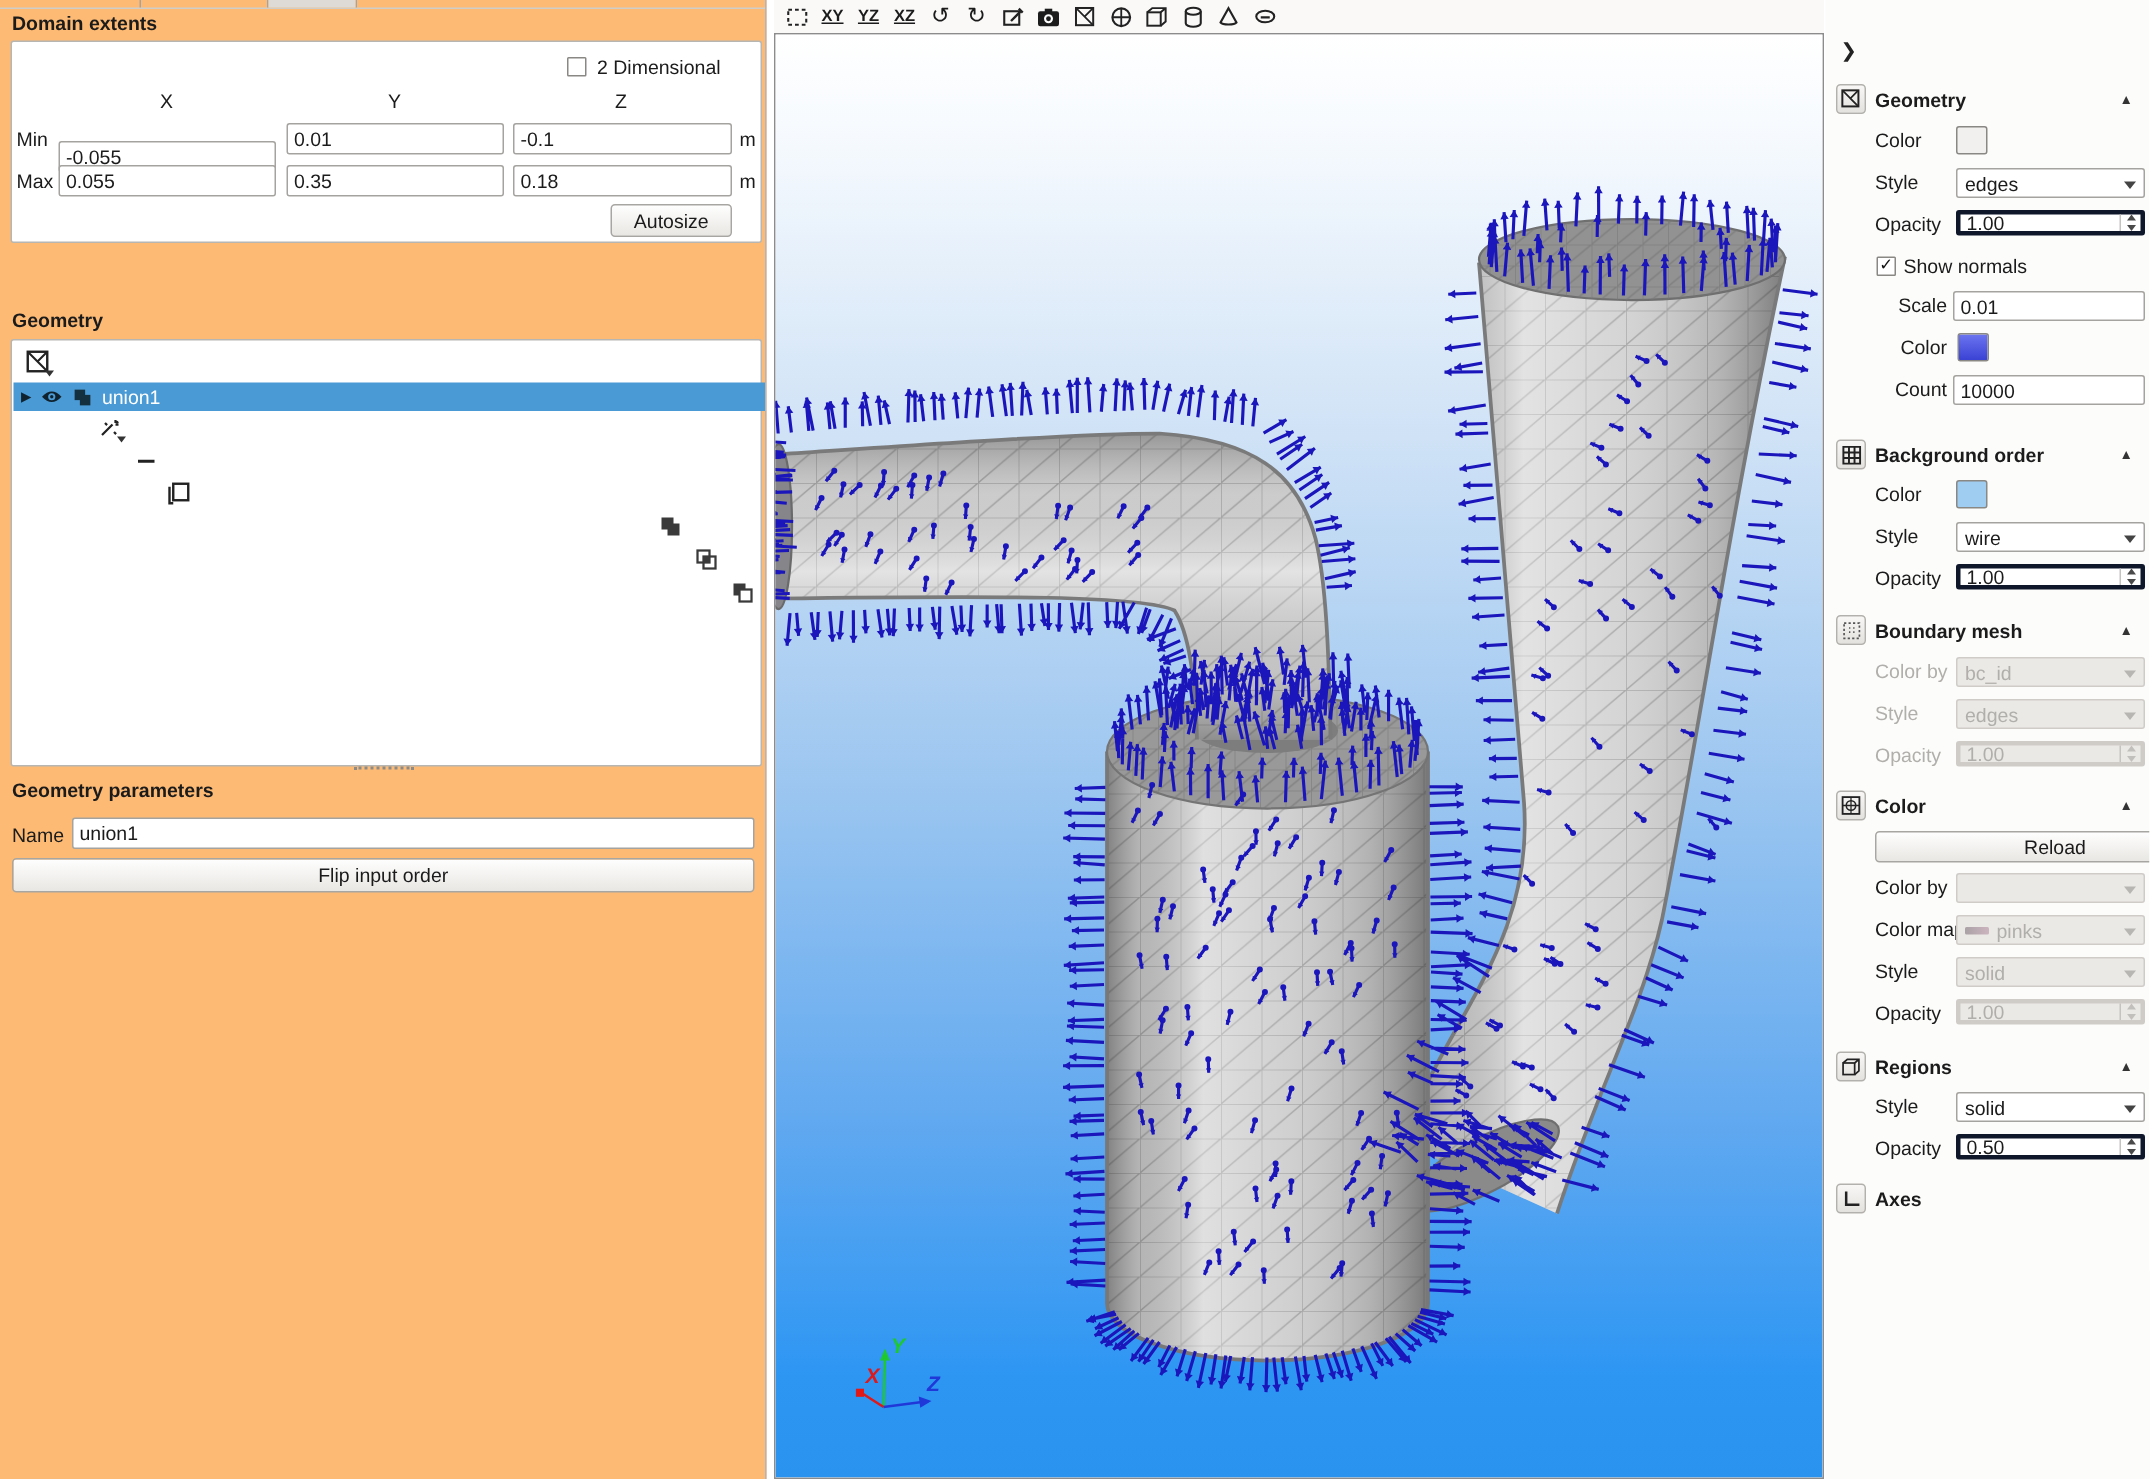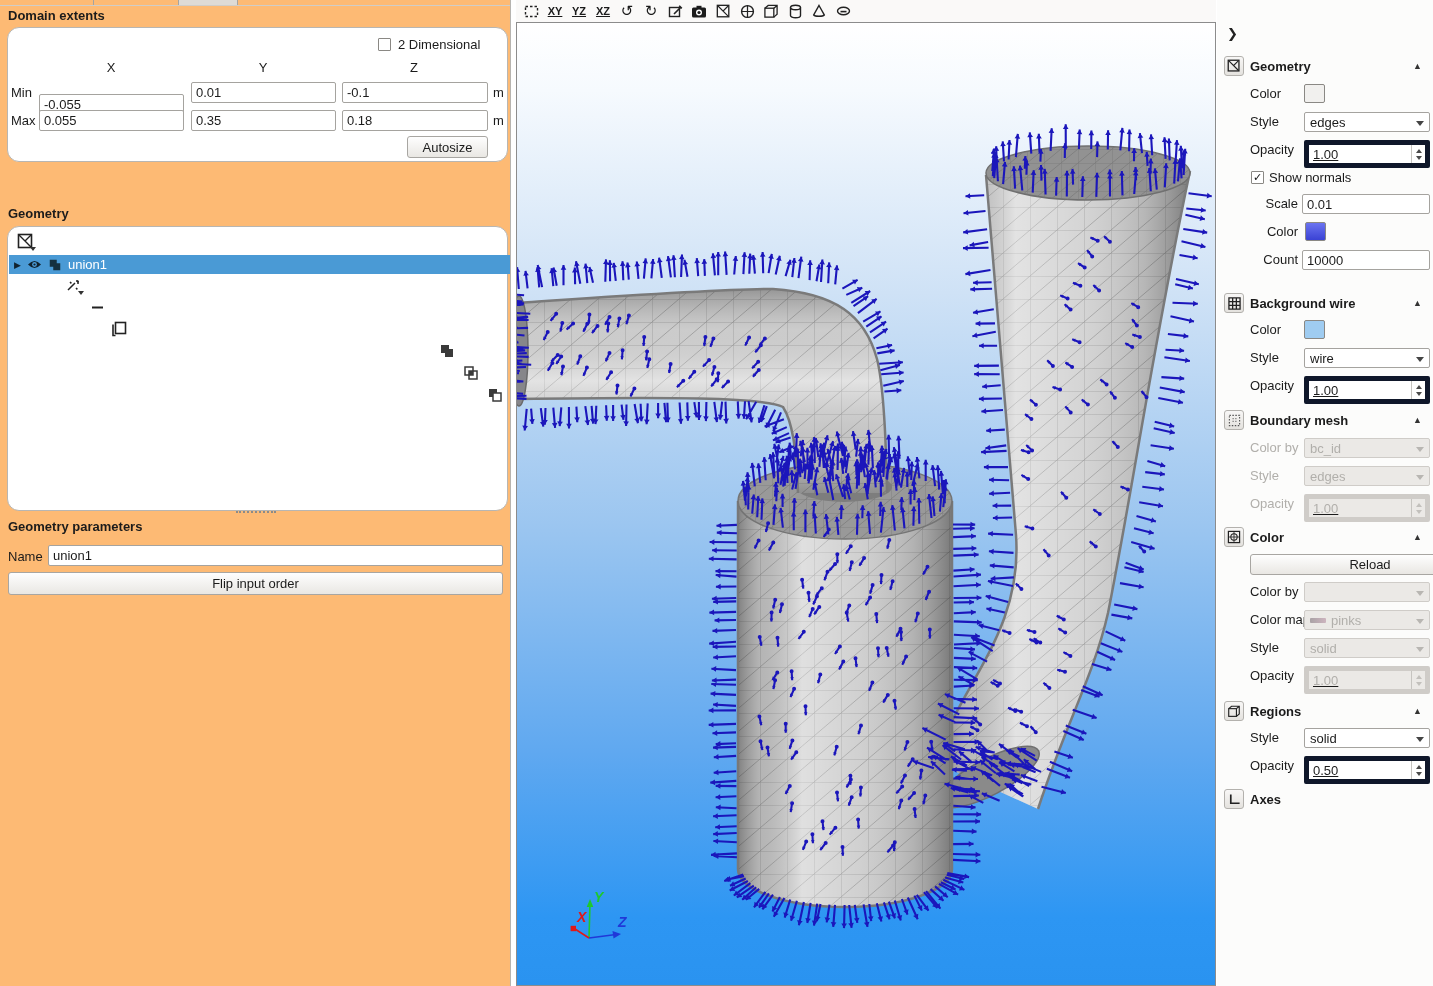--- a/index.html
+++ b/index.html
@@ -2,21 +2,21 @@
 <html><head>
 <meta charset="utf-8">
 <style>
   html,body{margin:0;padding:0;background:#fff;}
   #root{position:relative;width:1433px;height:986px;font-family:"Liberation Sans","DejaVu Sans",sans-serif;font-size:13px;color:#1b1b1b;overflow:hidden;background:#fff;}
   .abs{position:absolute;}
   
   #left-panel{left:0;top:0;width:510px;height:986px;background:#fdba74;border-right:1px solid #b6b4b0;}
   .tabstrip{left:0;top:0;width:510px;height:5px;border-bottom:1px solid #cfcdc9;}
   .tabsep{position:absolute;top:0;width:1px;height:5px;background:#a5a3a0;}
-  .groupbox{border:1px solid #b8b6b2;border-radius:12px;background:#fff;}
+  .groupbox{border:1px solid #b8b6b2;border-radius:2px;background:#fff;}
   .sec-title{font-weight:bold;font-size:13px;}
   input.txt{box-sizing:border-box;border:1px solid #a5a39f;border-radius:2px;height:21px;font:13px "Liberation Sans","DejaVu Sans",sans-serif;padding:0 4px;background:#fff;color:#1b1b1b;outline:none;}
   .btn{box-sizing:border-box;display:flex;align-items:center;justify-content:center;background:linear-gradient(#fefefe,#e9e7e3);border:1px solid #a8a6a2;border-radius:3px;font-size:13px;color:#1b1b1b;cursor:default;}
   .cb{box-sizing:border-box;width:13px;height:13px;border:1px solid #8a8884;background:#fff;border-radius:1px;display:inline-flex;align-items:center;justify-content:center;font-size:11px;line-height:11px;color:#111;}
   .colhdr{position:absolute;width:60px;text-align:center;}
   .tool-ic{width:22px;height:22px;display:flex;align-items:center;justify-content:center;position:relative;}
   .caret{position:absolute;right:0;bottom:1px;width:0;height:0;border-left:3px solid transparent;border-right:3px solid transparent;border-top:4px solid #333;}
   #geo-list-row{display:flex;align-items:center;gap:6px;height:19px;color:#fff;padding-left:5px;}
   .splitter{left:236px;top:511px;width:40px;height:4px;border-top:2px dotted #8d8b87;}
   
@@ -30,21 +30,21 @@
   .chev{font-size:13px;font-weight:bold;color:#222;}
   .hdr-icon{box-sizing:border-box;width:20px;height:20px;border:1px solid #b3b1ad;border-radius:3px;background:linear-gradient(#f8f7f6,#e4e2de);display:flex;align-items:center;justify-content:center;}
   .hdr-title{font-weight:bold;font-size:13px;}
   .hdr-arrow{font-size:9px;color:#333;}
   .rp-label{position:absolute;left:33px;height:20px;line-height:20px;}
   .rp-sublabel{position:absolute;left:0;width:81px;text-align:right;height:20px;line-height:20px;}
   .sel{box-sizing:border-box;position:absolute;height:20px;border:1px solid #a5a39f;border-radius:2px;background:#fff;display:flex;align-items:center;padding:0 16px 0 5px;}
   .sel .arr{position:absolute;right:5px;top:8px;width:0;height:0;border-left:4px solid transparent;border-right:4px solid transparent;border-top:5px solid #444;}
   .sel.dis{background:#ebe9e6;border-color:#cfccc8;color:#b1afab;}
   .sel.dis .arr{border-top-color:#b8b6b2;}
-  .spin{box-sizing:border-box;position:absolute;height:28px;border:5px solid #0f172a;border-radius:2px;background:#fff;display:flex;text-decoration:underline;}
+  .spin{box-sizing:border-box;position:absolute;height:17px;border:3px solid #0f172a;border-radius:2px;background:#fff;display:flex;}
   .spin input{border:none;outline:none;flex:1;min-width:0;font:13px "Liberation Sans","DejaVu Sans",sans-serif;padding:0 4px;background:transparent;color:#1b1b1b;}
   .spinbtns{width:13px;border-left:1px solid #c6c4c0;display:flex;flex-direction:column;align-items:center;justify-content:center;gap:3px;}
   .sp-up{width:0;height:0;border-left:3px solid transparent;border-right:3px solid transparent;border-bottom:4px solid #4a4a4a;}
   .sp-dn{width:0;height:0;border-left:3px solid transparent;border-right:3px solid transparent;border-top:4px solid #4a4a4a;}
   .spin.dis{background:#ebe9e6;border-color:#cfccc8;}
   .spin.dis input{color:#b1afab;}
   .spin.dis .sp-up{border-bottom-color:#c2c0bc;}
   .spin.dis .sp-dn{border-top-color:#c2c0bc;}
   .swatch{box-sizing:border-box;position:absolute;width:21px;height:19px;border:1px solid #8a8884;border-radius:2px;}
   .cmap-bar{display:inline-block;width:16px;height:5px;background:linear-gradient(90deg,#a9a2a5,#cdb4bf);margin-right:5px;border-radius:1px;}
@@ -362,21 +362,21 @@
     <span class="swatch" style="left:88px;top:222px;background:linear-gradient(#6b74f0,#3a42d4);"></span>
 
     <span class="rp-sublabel" style="top:250px;">Count</span>
     <input class="txt abs" style="left: 85px; top: 250px; width: 128px; height: 20px;" value="10000">
 
     <div class="abs hdr-icon" style="left:7px;top:293px;">
       <svg width="13" height="13" viewBox="0 0 14 14">
           <path d="M1 1 H13 V13 H1 Z M1 5 H13 M1 9 H13 M5 1 V13 M9 1 V13" fill="none" stroke="#222" stroke-width="1.4"></path>
         </svg>
     </div>
-    <span class="abs hdr-title" style="left:33px;top:296px;">Background wire</span>
+    <span class="abs hdr-title" style="left:33px;top:296px;">Background order</span>
     <span class="abs hdr-arrow" style="left:196px;top:298px;">▲</span>
 
     <span class="rp-label" style="top:320px;">Color</span>
     <span class="swatch" style="left: 87px; top: 320px; background: rgb(159, 204, 241);"></span>
 
     <span class="rp-label" style="top:348px;">Style</span>
     <div class="sel" style="left:87px;top:348px;width:126px;">
         <span>wire</span>
         <i class="arr"></i>
       </div>

